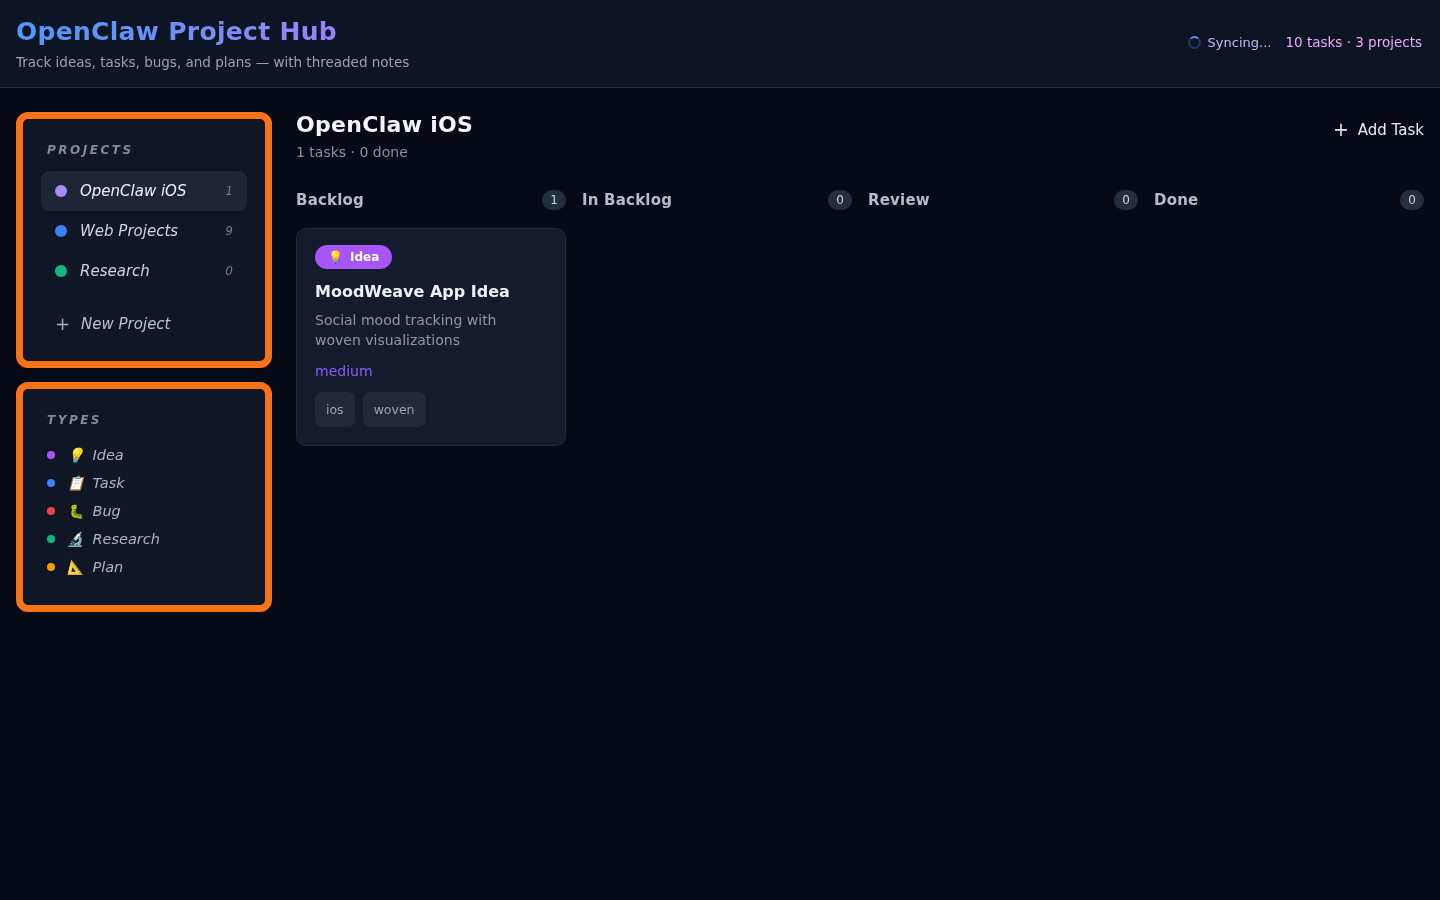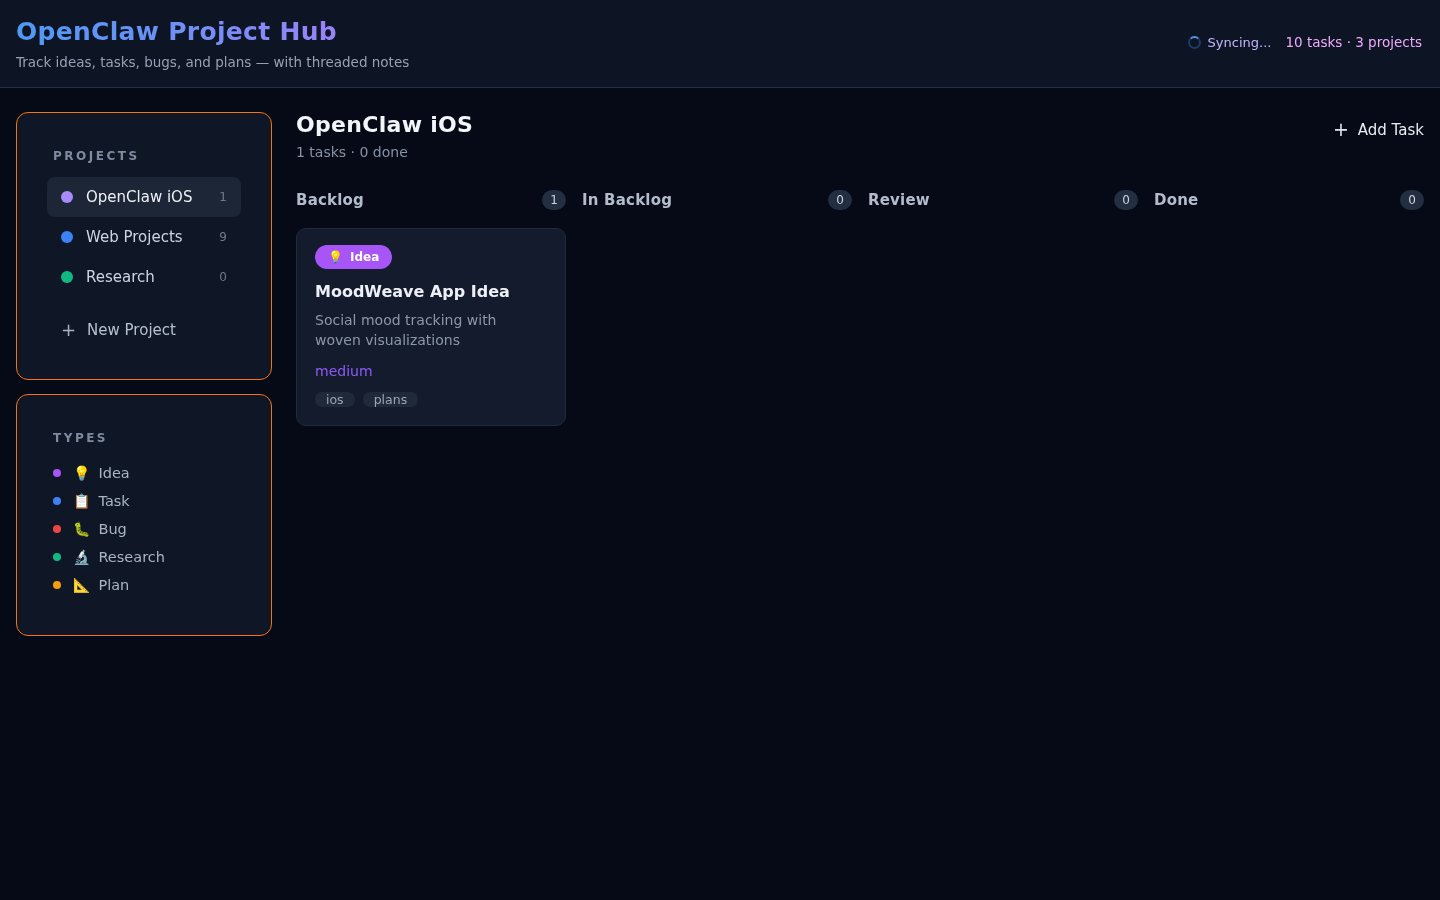--- a/index.html
+++ b/index.html
@@ -65,23 +65,24 @@
   
   .sidebar {
     width: 256px;
     flex-shrink: 0;
     display: flex;
     flex-direction: column;
     gap: 14px;
   }
   .panel {
     background: #0f1726;
-    border: 1px solid #f97316;
+    border: 7px solid #f97316;
     border-radius: 12px;
-    padding: 36px;
+    padding: 24px;
+    font-style: italic;
   }
   .panel-heading {
     font-size: 12px;
     font-weight: 700;
     letter-spacing: 2.5px;
     color: #7f8a9f;
     margin-bottom: 14px;
   }
   .project-item {
     display: flex;
@@ -199,21 +200,21 @@
   }
   .type-badge .badge-emoji { font-size: 12px; }
   .card-title { margin-top: 13px; font-size: 16px; font-weight: 700; color: #edf0f6; }
   .card-desc { margin-top: 9px; font-size: 14px; color: #8d97aa; line-height: 1.45; max-width: 220px; }
   .card-priority { margin-top: 12px; font-size: 14px; color: #4e8ff0; }
   .card-tags { margin-top: 13px; display: flex; gap: 8px; }
   .tag-pill {
     background: #1f2939;
     color: #9aa4b6;
     font-size: 12.5px;
-    padding: 0 11px;
+    padding: 10px 11px;
     border-radius: 7px;
   }
 </style>
 </head>
 <body>
 
 <header class="app-header">
   <div>
     <div class="app-title">OpenClaw Project Hub</div>
     <div class="app-subtitle">Track ideas, tasks, bugs, and plans — with threaded notes</div>
@@ -314,21 +315,21 @@
         <div class="task-card">
           <span class="type-badge" style="background-color: rgb(168, 85, 247);">
             <span class="badge-emoji">💡</span>
             <span>Idea</span>
           </span>
           <div class="card-title">MoodWeave App Idea</div>
           <div class="card-desc">Social mood tracking with woven visualizations</div>
           <div class="card-priority" style="color: #8b5cf6;">medium</div>
           <div class="card-tags">
             <span class="tag-pill">ios</span>
-            <span class="tag-pill">plans</span>
+            <span class="tag-pill">woven</span>
           </div>
         </div>
       </div>
 
       <div class="column">
         <div class="col-header">
           <span class="col-name">In Backlog</span>
           <span class="count-badge">0</span>
         </div>
       </div>

